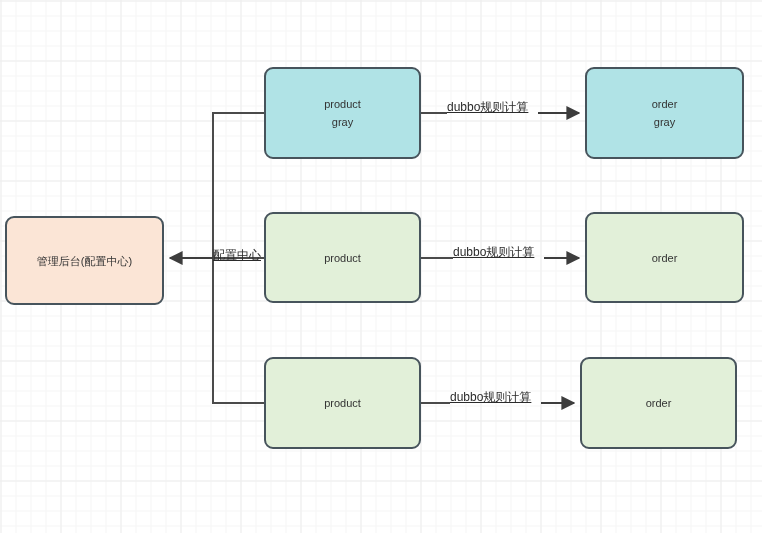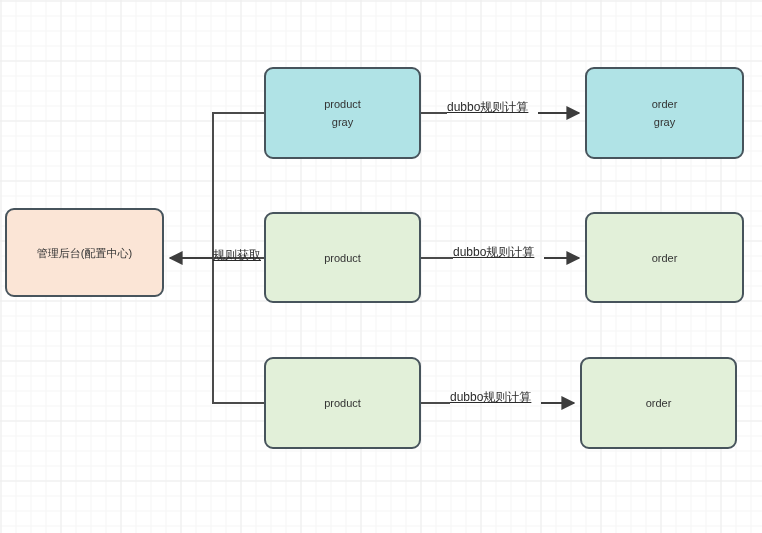--- a/index.html
+++ b/index.html
@@ -95,21 +95,21 @@
       <path d="M 421 258 L 453 258" fill="none" stroke="#4a4a4a" stroke-width="2"></path>
       <path d="M 544 258 L 579 258" fill="none" stroke="#3d3d3d" stroke-width="2" marker-end="url(#arrow)"></path>
     </g>
 
     <g>
       <path d="M 421 403 L 450 403" fill="none" stroke="#4a4a4a" stroke-width="2"></path>
       <path d="M 541 403 L 574 403" fill="none" stroke="#3d3d3d" stroke-width="2" marker-end="url(#arrow)"></path>
     </g>
   </svg>
 
-  <div class="node node-peach" style="left:5px; top:208px; width:159px; height:89px;">
+  <div class="node node-peach" style="left:5px; top:216px; width:159px; height:89px;">
     <span class="node-label">管理后台(配置中心)</span>
   </div>
 
   <div class="node node-cyan" style="left:264px; top:67px; width:157px; height:92px;">
     <span class="node-label">product
 gray</span>
   </div>
 
   <div class="node node-cyan" style="left:585px; top:67px; width:159px; height:92px;">
     <span class="node-label">order
@@ -125,21 +125,21 @@
   </div>
 
   <div class="node node-green" style="left:264px; top:357px; width:157px; height:92px;">
     <span class="node-label">product</span>
   </div>
 
   <div class="node node-green" style="left:580px; top:357px; width:157px; height:92px;">
     <span class="node-label">order</span>
   </div>
 
-  <div class="edge-label" style="left:213px; top:248px;">规则获取</div>
+  <div class="edge-label" style="left:213px; top:248px;">配置中心</div>
 
   <div class="edge-label" style="left:447px; top:100px;">dubbo规则计算</div>
 
   <div class="edge-label" style="left:453px; top:245px;">dubbo规则计算</div>
 
   <div class="edge-label" style="left:450px; top:390px;">dubbo规则计算</div>
 
 </div>
 
 </body></html>

